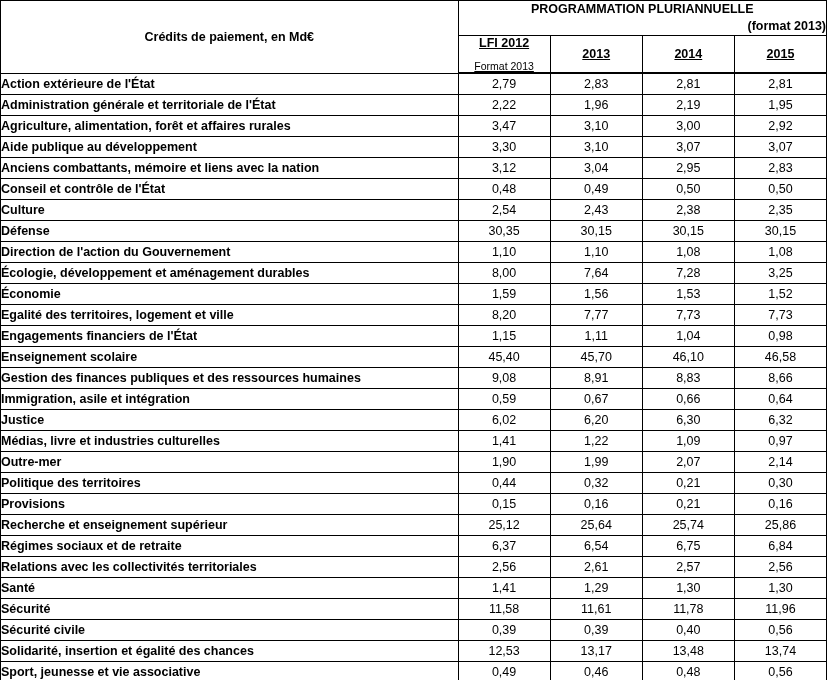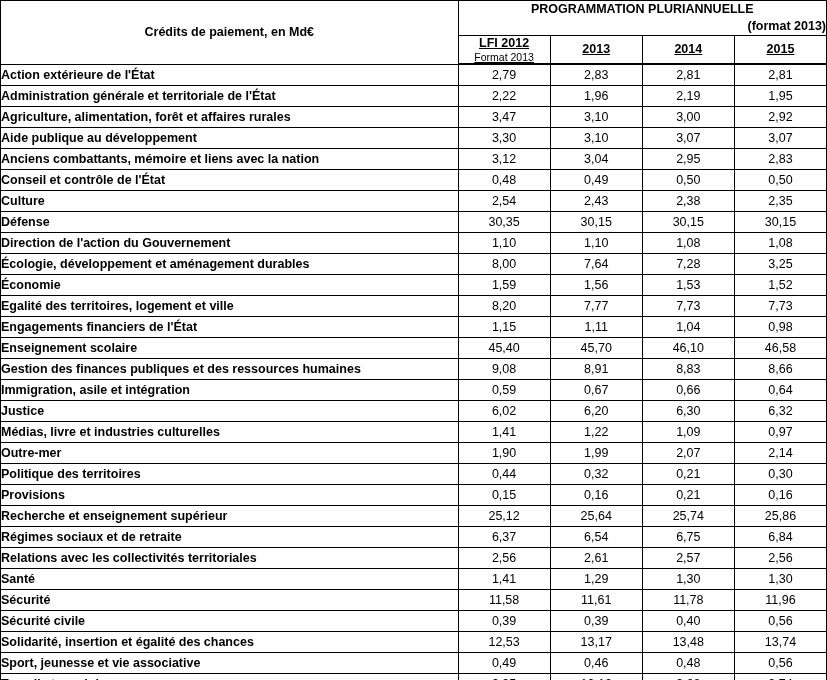--- a/index.html
+++ b/index.html
@@ -51,21 +51,21 @@
     font-weight: bold;
     font-size: 13.5px;
     padding: 4px 4px 5px 4px;
     line-height: 1.15;
     text-decoration: underline;
   }
   .hdr-col .sub {
     display: block;
     font-size: 10.5px;
     font-weight: normal;
-    margin-top: 1px;
+    margin-top: 10px;
   }
   .thick-bottom {
     border-bottom: 2px solid #000000 !important;
   }
 
   
   td.label {
     font-weight: bold;
     font-size: 12.5px;
     padding: 1px 2px 1px 4px;

